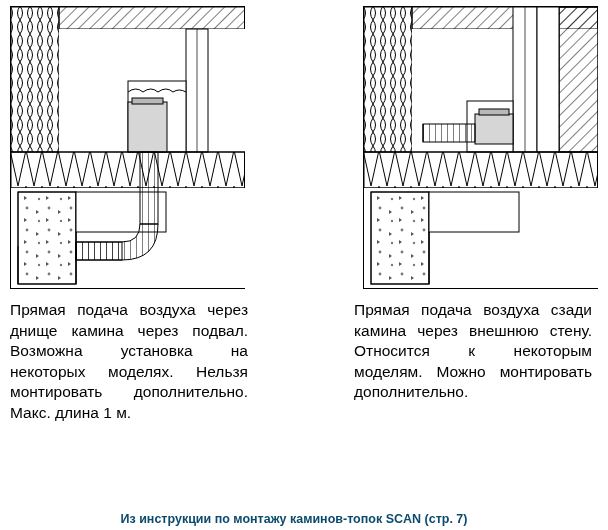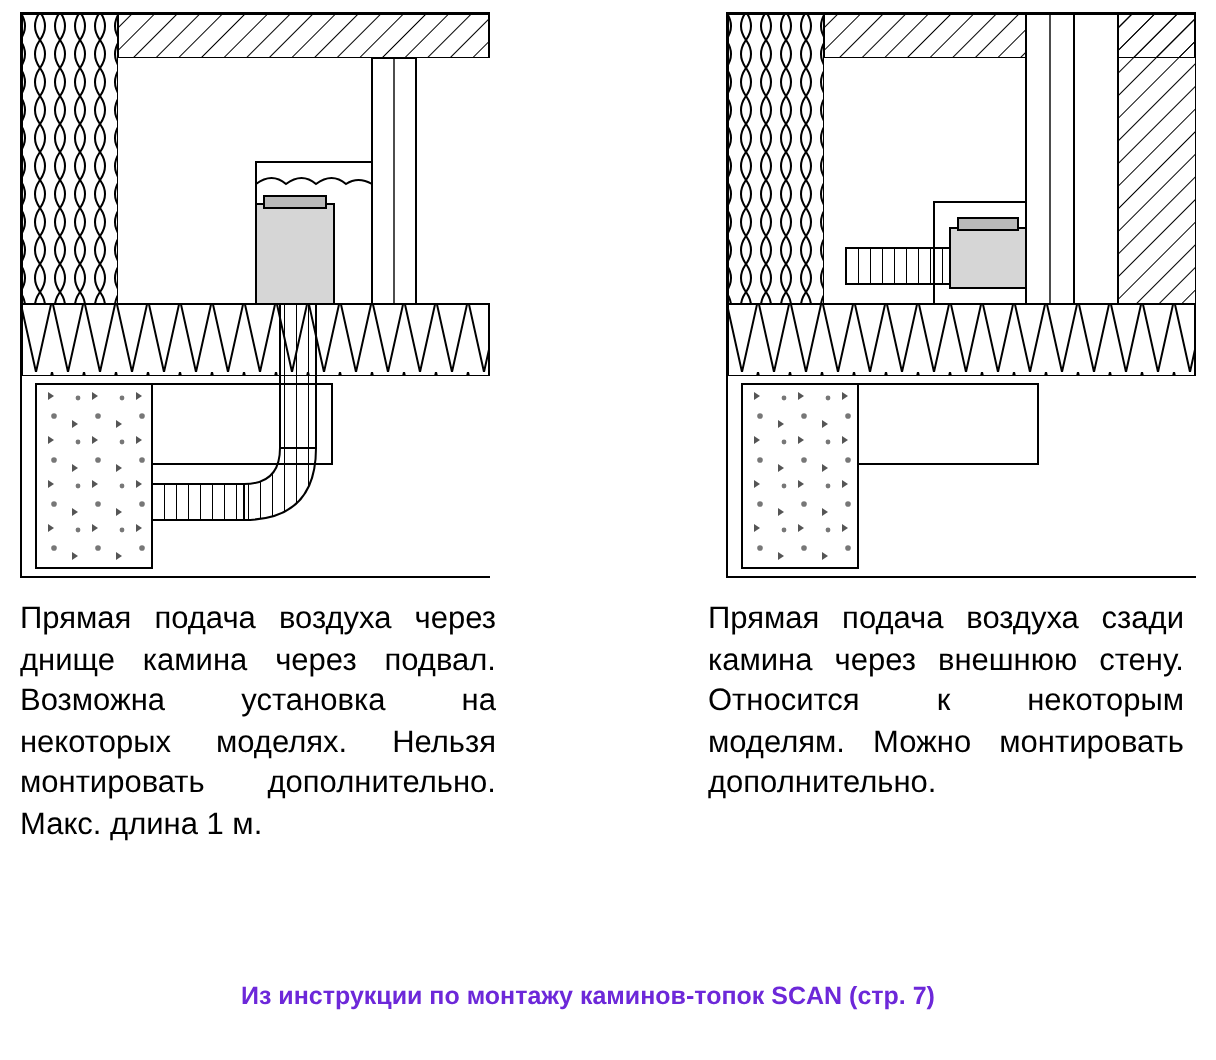--- a/index.html
+++ b/index.html
@@ -44,26 +44,26 @@
     color: #000000;
     text-align: justify;
     text-justify: inter-word;
   }
   .caption-left { left: 10px; }
   .caption-right { left: 342px; margin-left: 12px; }
 
   .footer {
     position: absolute;
     left: 0;
-    top: 491px;
+    top: 512px;
     width: 588px;
     text-align: center;
     font-size: 12.5px;
     font-weight: bold;
-    color: #6d28d9;
+    color: #0c4a6e;
   }
 </style>
 </head>
 <body>
 
 <div class="page">
 
   <div class="panel panel-left">
     <svg class="fig" viewBox="0 0 235 283" preserveAspectRatio="none">
       <defs>

